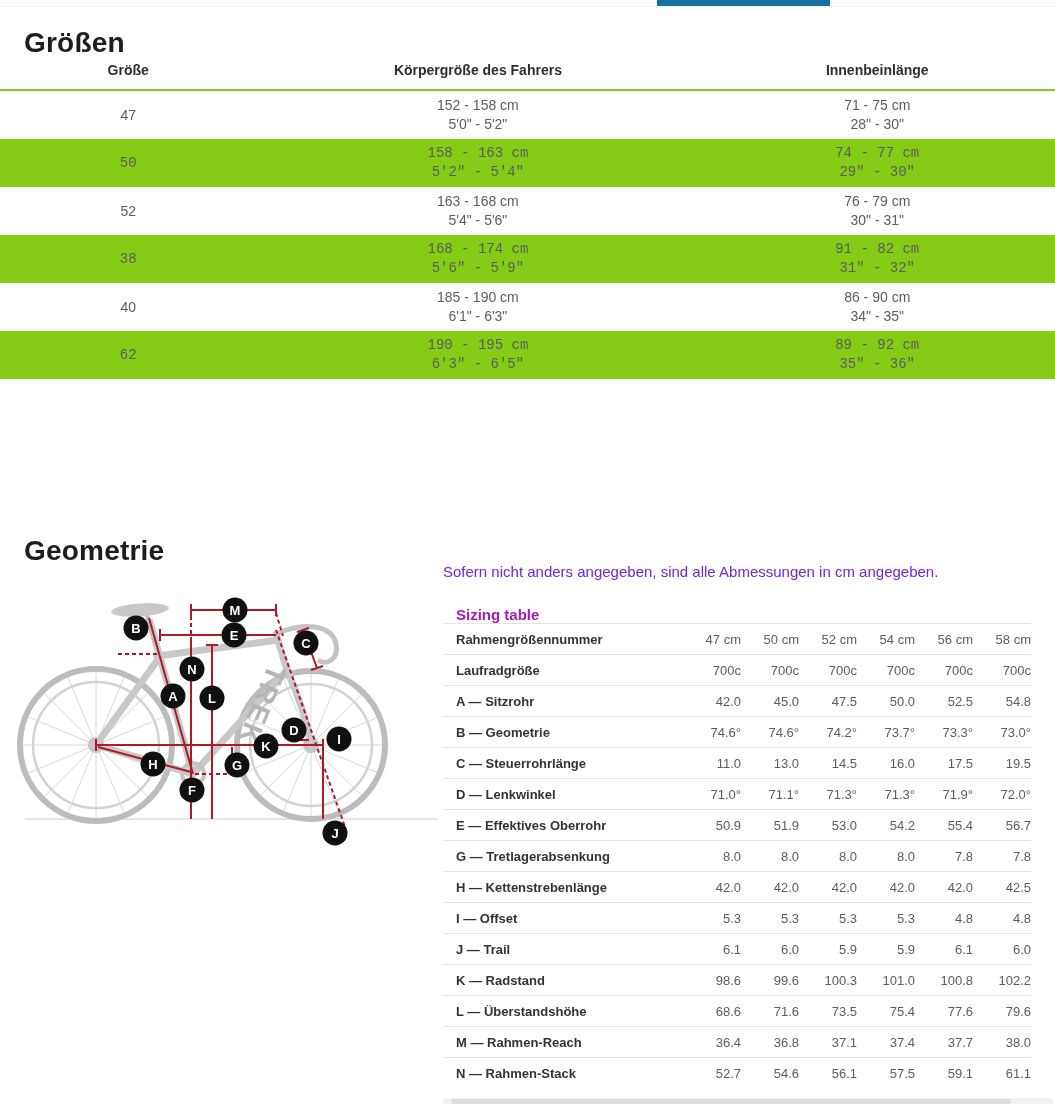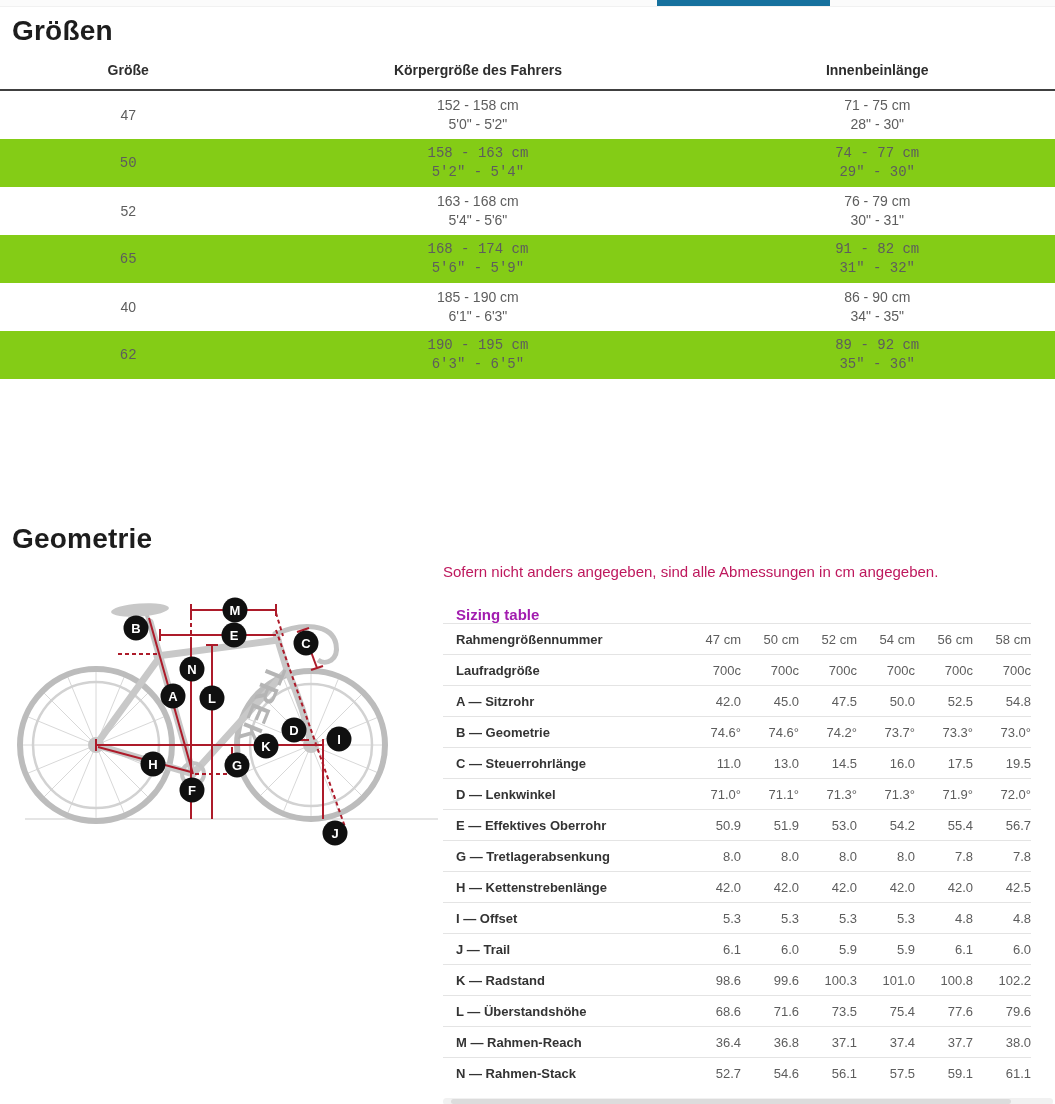--- a/index.html
+++ b/index.html
@@ -6,37 +6,37 @@
   body {
     width:1055px; height:1104px; position:relative; background:#ffffff;
     font-family:"Liberation Sans", sans-serif; overflow:hidden;
     -webkit-font-smoothing:antialiased;
   }
   
   .top-strip { position:absolute; top:0; left:0; width:1055px; height:7px;
     background:#fbfbfb; border-bottom:1px solid #f1f1f1; box-sizing:border-box; }
   .tab-indicator { position:absolute; top:0; left:657px; width:173px; height:6px; background:#16719e; }
 
-  h1.section-title { position:absolute; left:8px; margin:4px; font-size:28px; font-weight:700;
+  h1.section-title { position:absolute; left:8px; margin:16px; font-size:28px; font-weight:700;
     color:#1d1d1d; letter-spacing:.2px; }
   #sizes-title { top:11px; }
   #geometry-title { top:519px; }
 
   
   table.sizes-table { position:absolute; top:55px; left:0; width:1055px; border-collapse:collapse; table-layout:fixed; }
   table.sizes-table th { font-size:14px; font-weight:700; color:#2d2d2d; text-align:center;
-    padding:7px 0 11px; border-bottom:2px solid #404040; }
+    padding:7px 0 11px; border-bottom:2px solid #84cc16; }
   table.sizes-table td { text-align:center; font-size:14px; color:#5d5d5d; height:48px; padding:0; line-height:19px; }
   table.sizes-table tr.striped { background:#84cc16;font-family:Liberation Mono, monospace; }
   .cell-line { display:block; }
 
   
   .diagram { position:absolute; left:10px; top:572px; width:430px; height:292px; }
   .geo-right { position:absolute; left:443px; top:563px; width:612px; height:541px; }
-  .geo-note { margin:0; font-size:15px; color:#be185d; line-height:18px; }
+  .geo-note { margin:0; font-size:15px; color:#6d28d9; line-height:18px; }
   .geo-table-title { margin:25px 2px 0 13px; font-size:15px; font-weight:700; color:#a21caf; }
   table.geo-table { width:588px; border-collapse:collapse; table-layout:fixed; }
   table.geo-table tr { border-top:1px solid #e4e4e4; }
   table.geo-table td { height:30px; font-size:13px; color:#5d5d5d; text-align:right; padding:0; white-space:nowrap; }
   table.geo-table td.label { text-align:left; padding-left:13px; font-weight:700; color:#333333; }
   .hscrollbar { position:absolute; left:0; top:535px; width:610px; height:7px;
     background:#f1f1f1; border-radius:4px; }
   .hscrollbar .thumb { position:absolute; left:8px; top:1px; width:560px; height:5px;
     background:#dcdcdc; border-radius:3px; }
 </style>
@@ -97,21 +97,21 @@
           <span class="cell-line">163 - 168 cm</span>
           <span class="cell-line">5'4" - 5'6"</span>
         </td>
         <td>
           <span class="cell-line">76 - 79 cm</span>
           <span class="cell-line">30" - 31"</span>
         </td>
       </tr>
       <tr class="striped">
         <td>
-          <span class="cell-line">65</span>
+          <span class="cell-line">38</span>
         </td>
         <td>
           <span class="cell-line">168 - 174 cm</span>
           <span class="cell-line">5'6" - 5'9"</span>
         </td>
         <td>
           <span class="cell-line">91 - 82 cm</span>
           <span class="cell-line">31" - 32"</span>
         </td>
       </tr>

